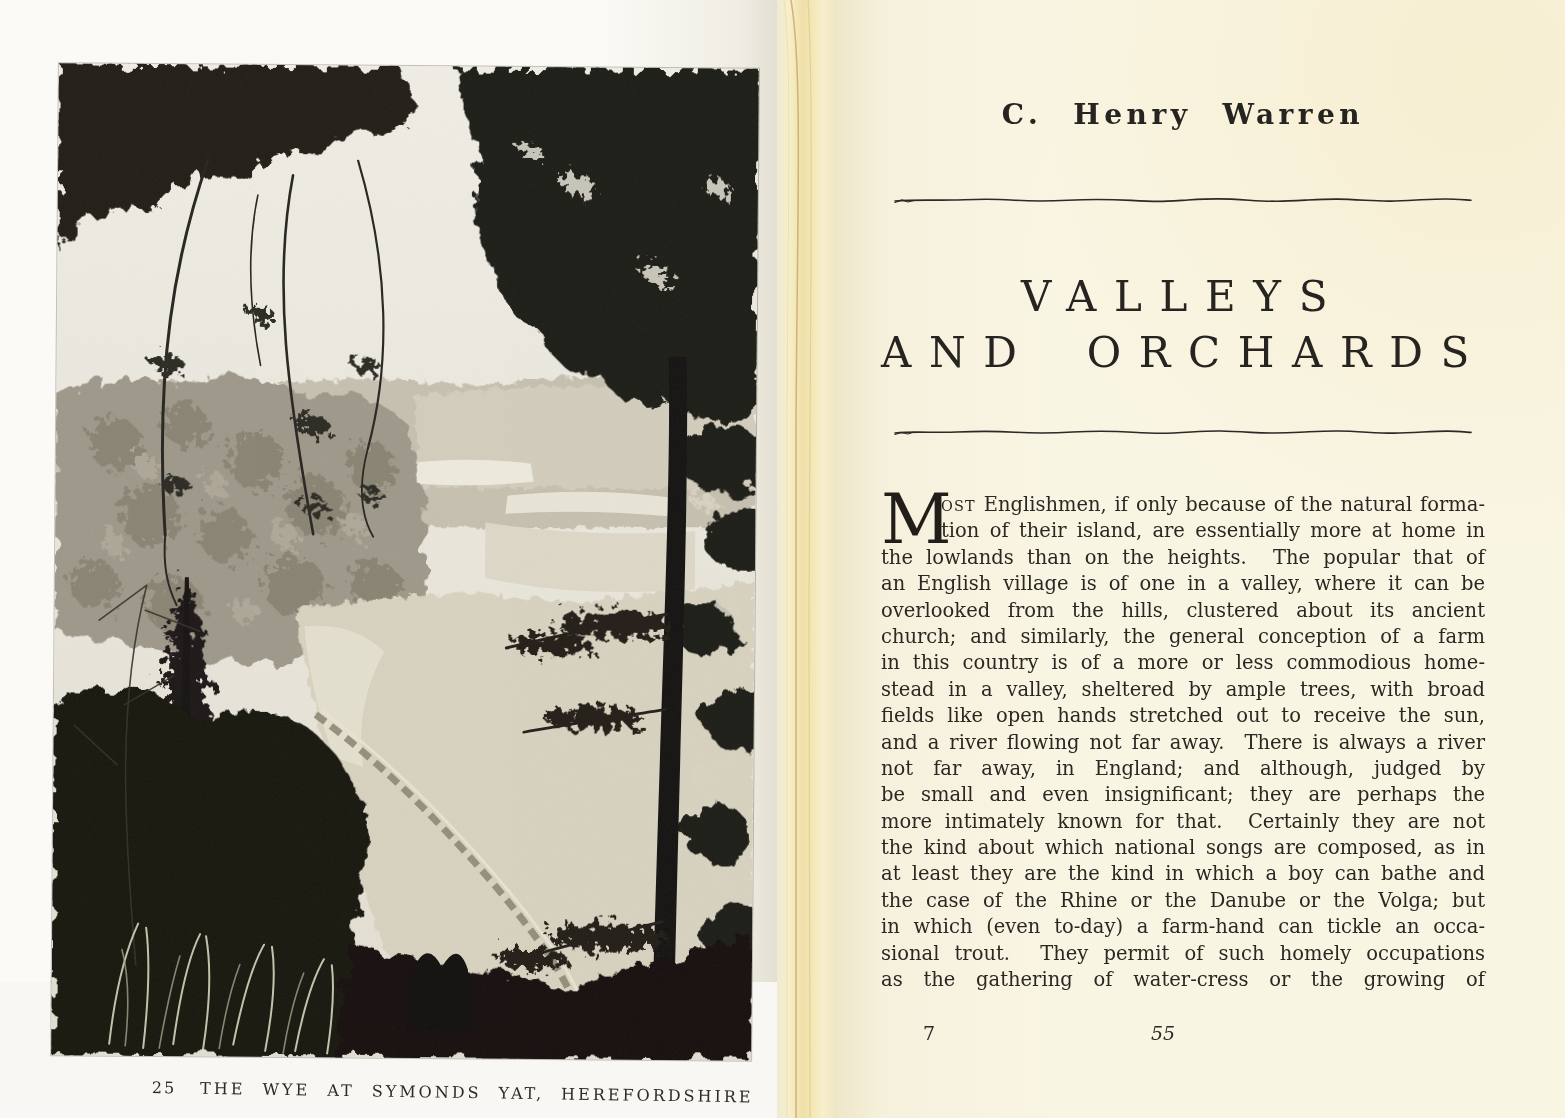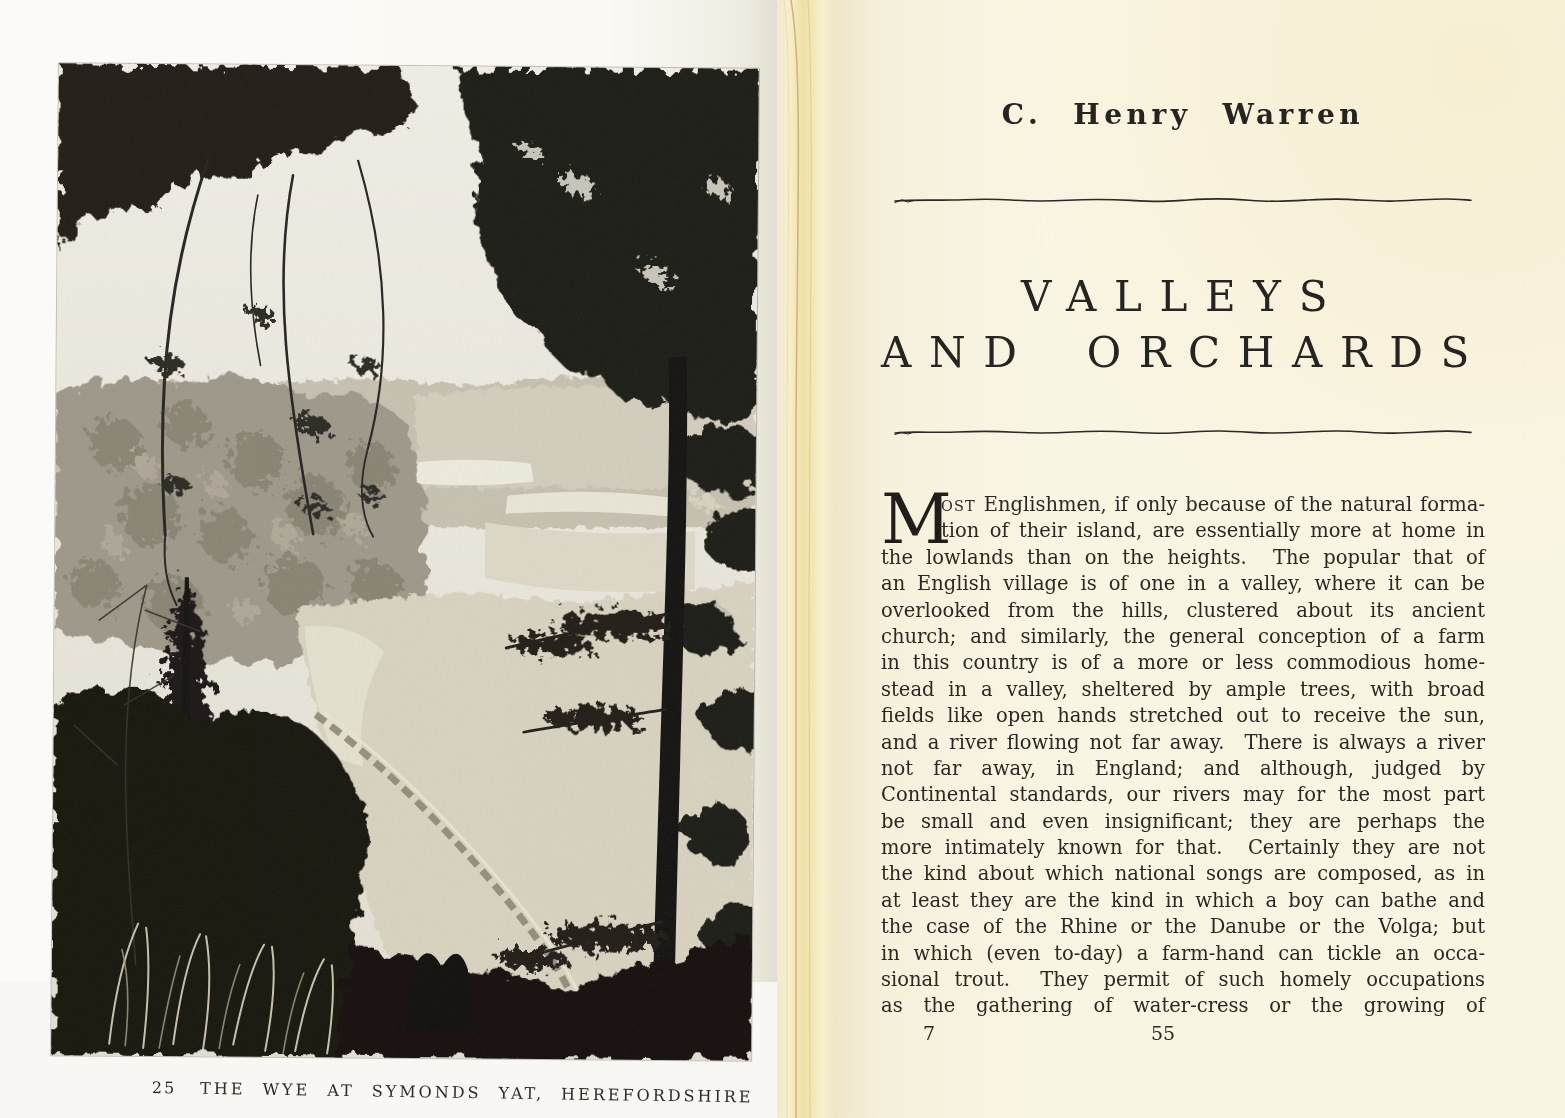--- a/index.html
+++ b/index.html
@@ -56,21 +56,21 @@
     font-size:19.5px;line-height:26.4px;color:#2b2722;
   }
   .bl{text-align:justify;text-align-last:justify;white-space:pre-wrap;height:26.4px;overflow:visible;}
   .bl.indent{padding-left:60px;}
   .dropcap{
     position:absolute;left:0;top:2px;font-size:69px;line-height:.75;color:#211e19;
   }
   .sc{font-size:.74em;letter-spacing:.08em;}
   .footer-mark{position:absolute;font-size:19px;color:#2b2722;}
   .footer-mark.sig{left:90px;top:1022px;}
-  .footer-mark.folio{left:318px;top:1022px;}
+  .footer-mark.folio{left:318px;top:1022px;font-style:italic;}
 </style>
 </head>
 <body>
 
 <div class="stage">
 
   <div class="page-left">
 
     <div class="photo" aria-label="Black-and-white photograph: the river Wye and valley fields seen from a height through dark overhanging trees, with a tall tree trunk at right and grasses in the foreground">
       <svg viewBox="0 0 700 990" preserveAspectRatio="none">
@@ -286,21 +286,20 @@
       <div>
           <div class="bl">the lowlands than on the heights.  The popular that of</div>
           <div class="bl">an English village is of one in a valley, where it can be</div>
           <div class="bl">overlooked from the hills, clustered about its ancient</div>
           <div class="bl">church; and similarly, the general conception of a farm</div>
           <div class="bl">in this country is of a more or less commodious home-</div>
           <div class="bl">stead in a valley, sheltered by ample trees, with broad</div>
           <div class="bl">fields like open hands stretched out to receive the sun,</div>
           <div class="bl">and a river flowing not far away.  There is always a river</div>
           <div class="bl">not far away, in England; and although, judged by</div>
-          <div class="bl">Continental standards, our rivers may for the most part</div>
           <div class="bl">be small and even insignificant; they are perhaps the</div>
           <div class="bl">more intimately known for that.  Certainly they are not</div>
           <div class="bl">the kind about which national songs are composed, as in</div>
           <div class="bl">at least they are the kind in which a boy can bathe and</div>
           <div class="bl">the case of the Rhine or the Danube or the Volga; but</div>
           <div class="bl">in which (even to-day) a farm-hand can tickle an occa-</div>
           <div class="bl">sional trout.  They permit of such homely occupations</div>
           <div class="bl">as the gathering of water-cress or the growing of</div>
         </div>
     </div>

